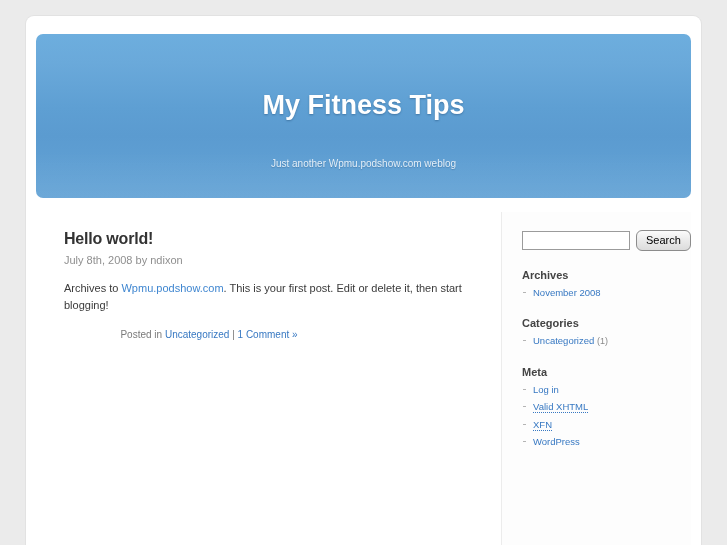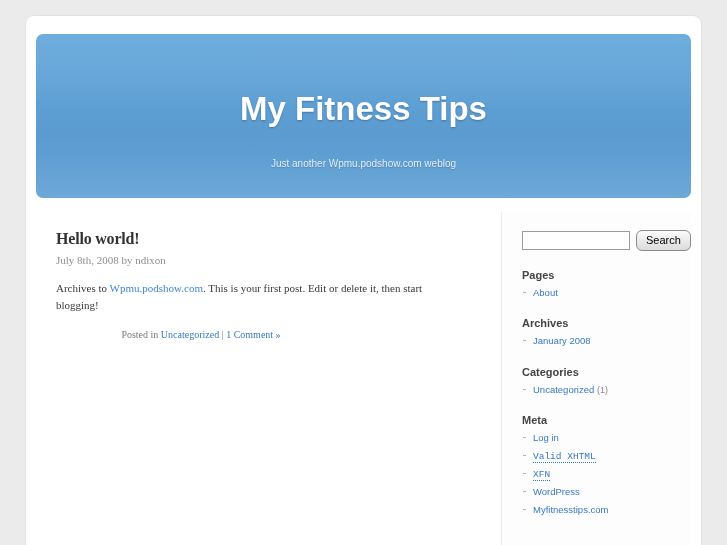--- a/index.html
+++ b/index.html
@@ -48,21 +48,21 @@
     left: 0; right: 0; bottom: 0;
     height: 46px;
     background: linear-gradient(to bottom, rgba(255,255,255,0) 0%, rgba(255,255,255,0.07) 100%);
     pointer-events: none;
   }
   #blog-title {
     position: absolute;
     left: 0; right: 0;
     top: 56px;
     text-align: center;
-    font-size: 33px;
+    font-size: 27px;
     font-weight: bold;
     color: #ffffff;
     letter-spacing: 0px;
     text-shadow: 0 1px 2px rgba(30,70,110,0.45);
     margin: 0;
   }
   #blog-tagline {
     position: absolute;
     left: 0; right: 0;
     top: 124px;
@@ -75,26 +75,25 @@
   
   #columns {
     position: absolute;
     left: 10px;
     top: 196px;
     right: 10px;
     bottom: 0;
   }
   #content {
     position: absolute;
-    left: 0;
+    left: 8px;
     top: 0;
     width: 440px;
     padding: 18px 20px 0 20px;
     box-sizing: border-box;
-    font-family: Liberation Serif, serif;
   }
   #sidebar {
     position: absolute;
     left: 465px;
     top: 0;
     width: 190px;
     bottom: 0;
     padding: 14px 0 0 0;
     border-left: 1px solid #ececec;
     box-sizing: border-box;
@@ -190,21 +189,20 @@
     left: 1px;
     top: 5px;
     width: 3px;
     height: 1px;
     background: #b4b4b4;
   }
   .side-list li a { font-size: 9.5px; }
   .count { color: #8a8a8a; font-size: 9px; }
   .acronym {
     border-bottom: 1px dotted #3778c2;
-    font-family: Liberation Mono, monospace;
   }
 </style>
 </head>
 <body>
 
 <div id="page-wrap">
 
   <div id="header">
     <h1 id="blog-title">My Fitness Tips</h1>
     <div id="blog-tagline">Just another Wpmu.podshow.com weblog</div>
@@ -223,36 +221,27 @@
       </div>
     </div>
 
     <div id="sidebar">
 
       <div id="search-row">
         <input id="search-input" type="text" placeholder="" style="">
         <button id="search-button">Search</button>
       </div>
 
-      <div class="side-section">
-        <div class="side-heading">Pages</div>
-        <ul class="side-list">
-          <li>
-            <span class="bullet"></span>
-            <a href="#">About</a>
-          </li>
-        </ul>
-      </div>
 
       <div class="side-section">
         <div class="side-heading">Archives</div>
         <ul class="side-list">
           <li>
             <span class="bullet"></span>
-            <a href="#">January 2008</a>
+            <a href="#">November 2008</a>
           </li>
         </ul>
       </div>
 
       <div class="side-section">
         <div class="side-heading">Categories</div>
         <ul class="side-list">
           <li>
             <span class="bullet"></span>
             <a href="#">Uncategorized</a>
@@ -273,22 +262,18 @@
             <a href="#" class="acronym">Valid XHTML</a>
           </li>
           <li>
             <span class="bullet"></span>
             <a href="#" class="acronym">XFN</a>
           </li>
           <li>
             <span class="bullet"></span>
             <a href="#">WordPress</a>
           </li>
-          <li>
-            <span class="bullet"></span>
-            <a href="#">Myfitnesstips.com</a>
-          </li>
         </ul>
       </div>
 
     </div>
   </div>
 </div>
 
 </body></html>

